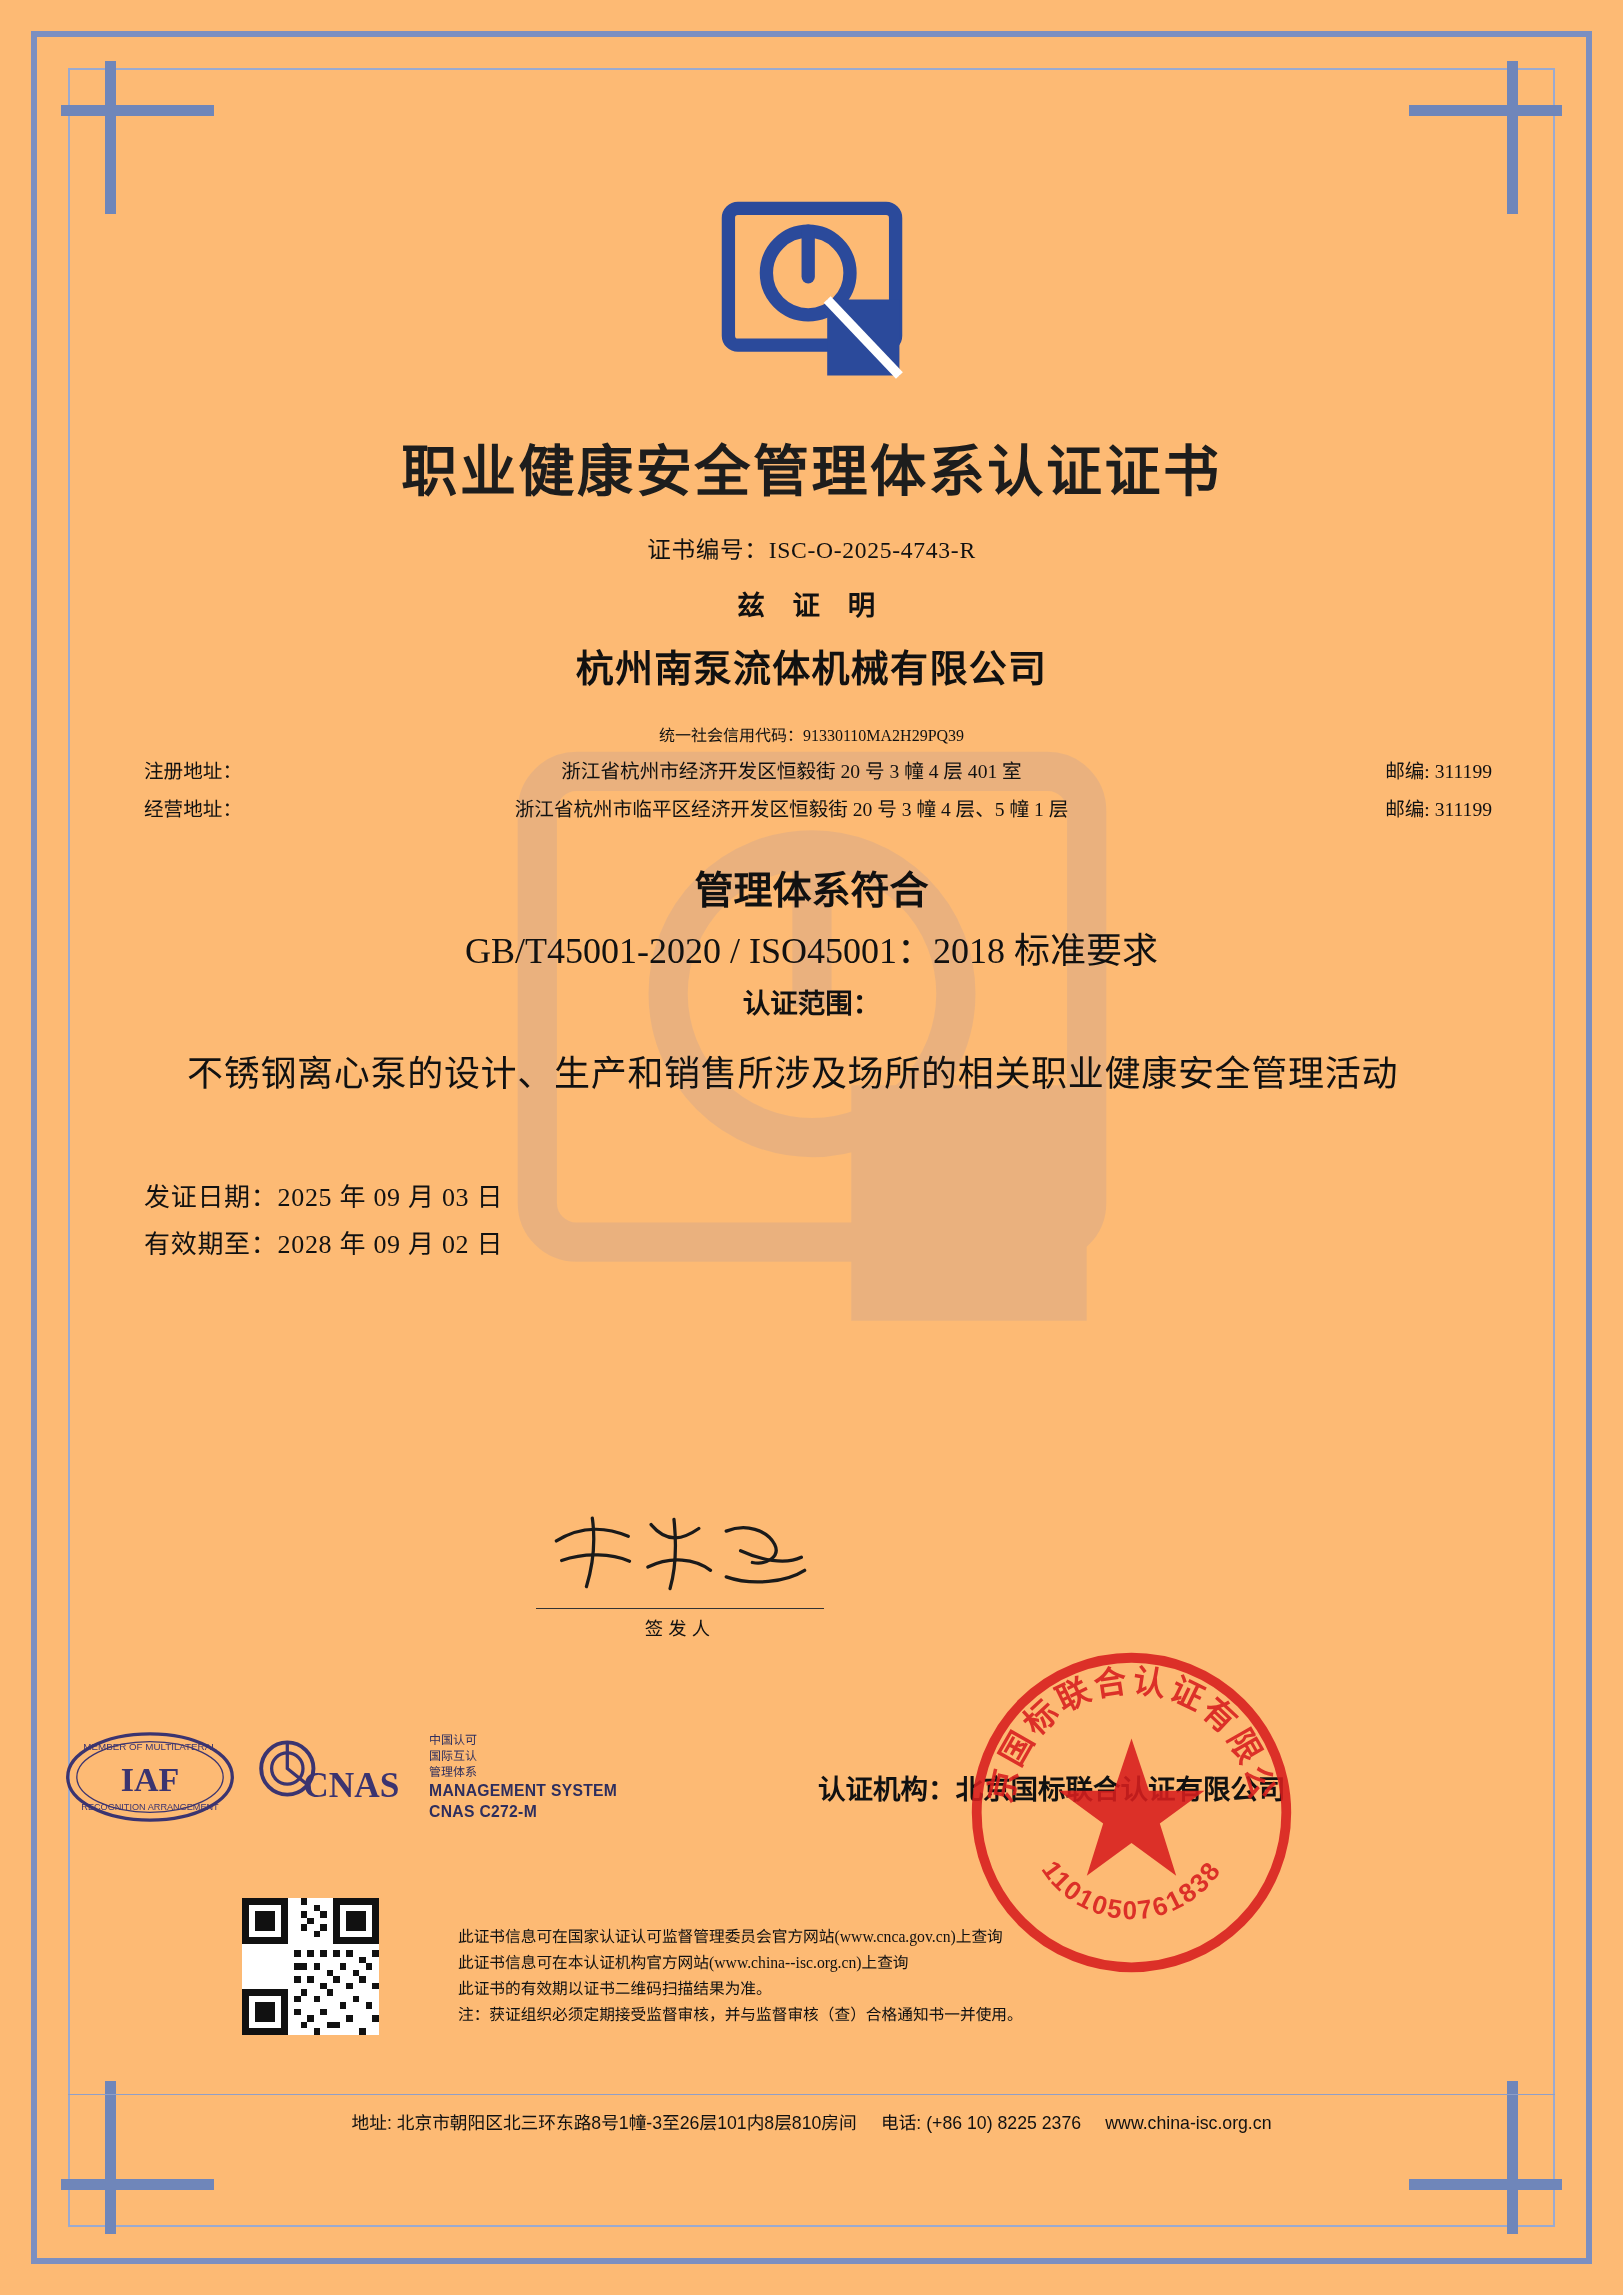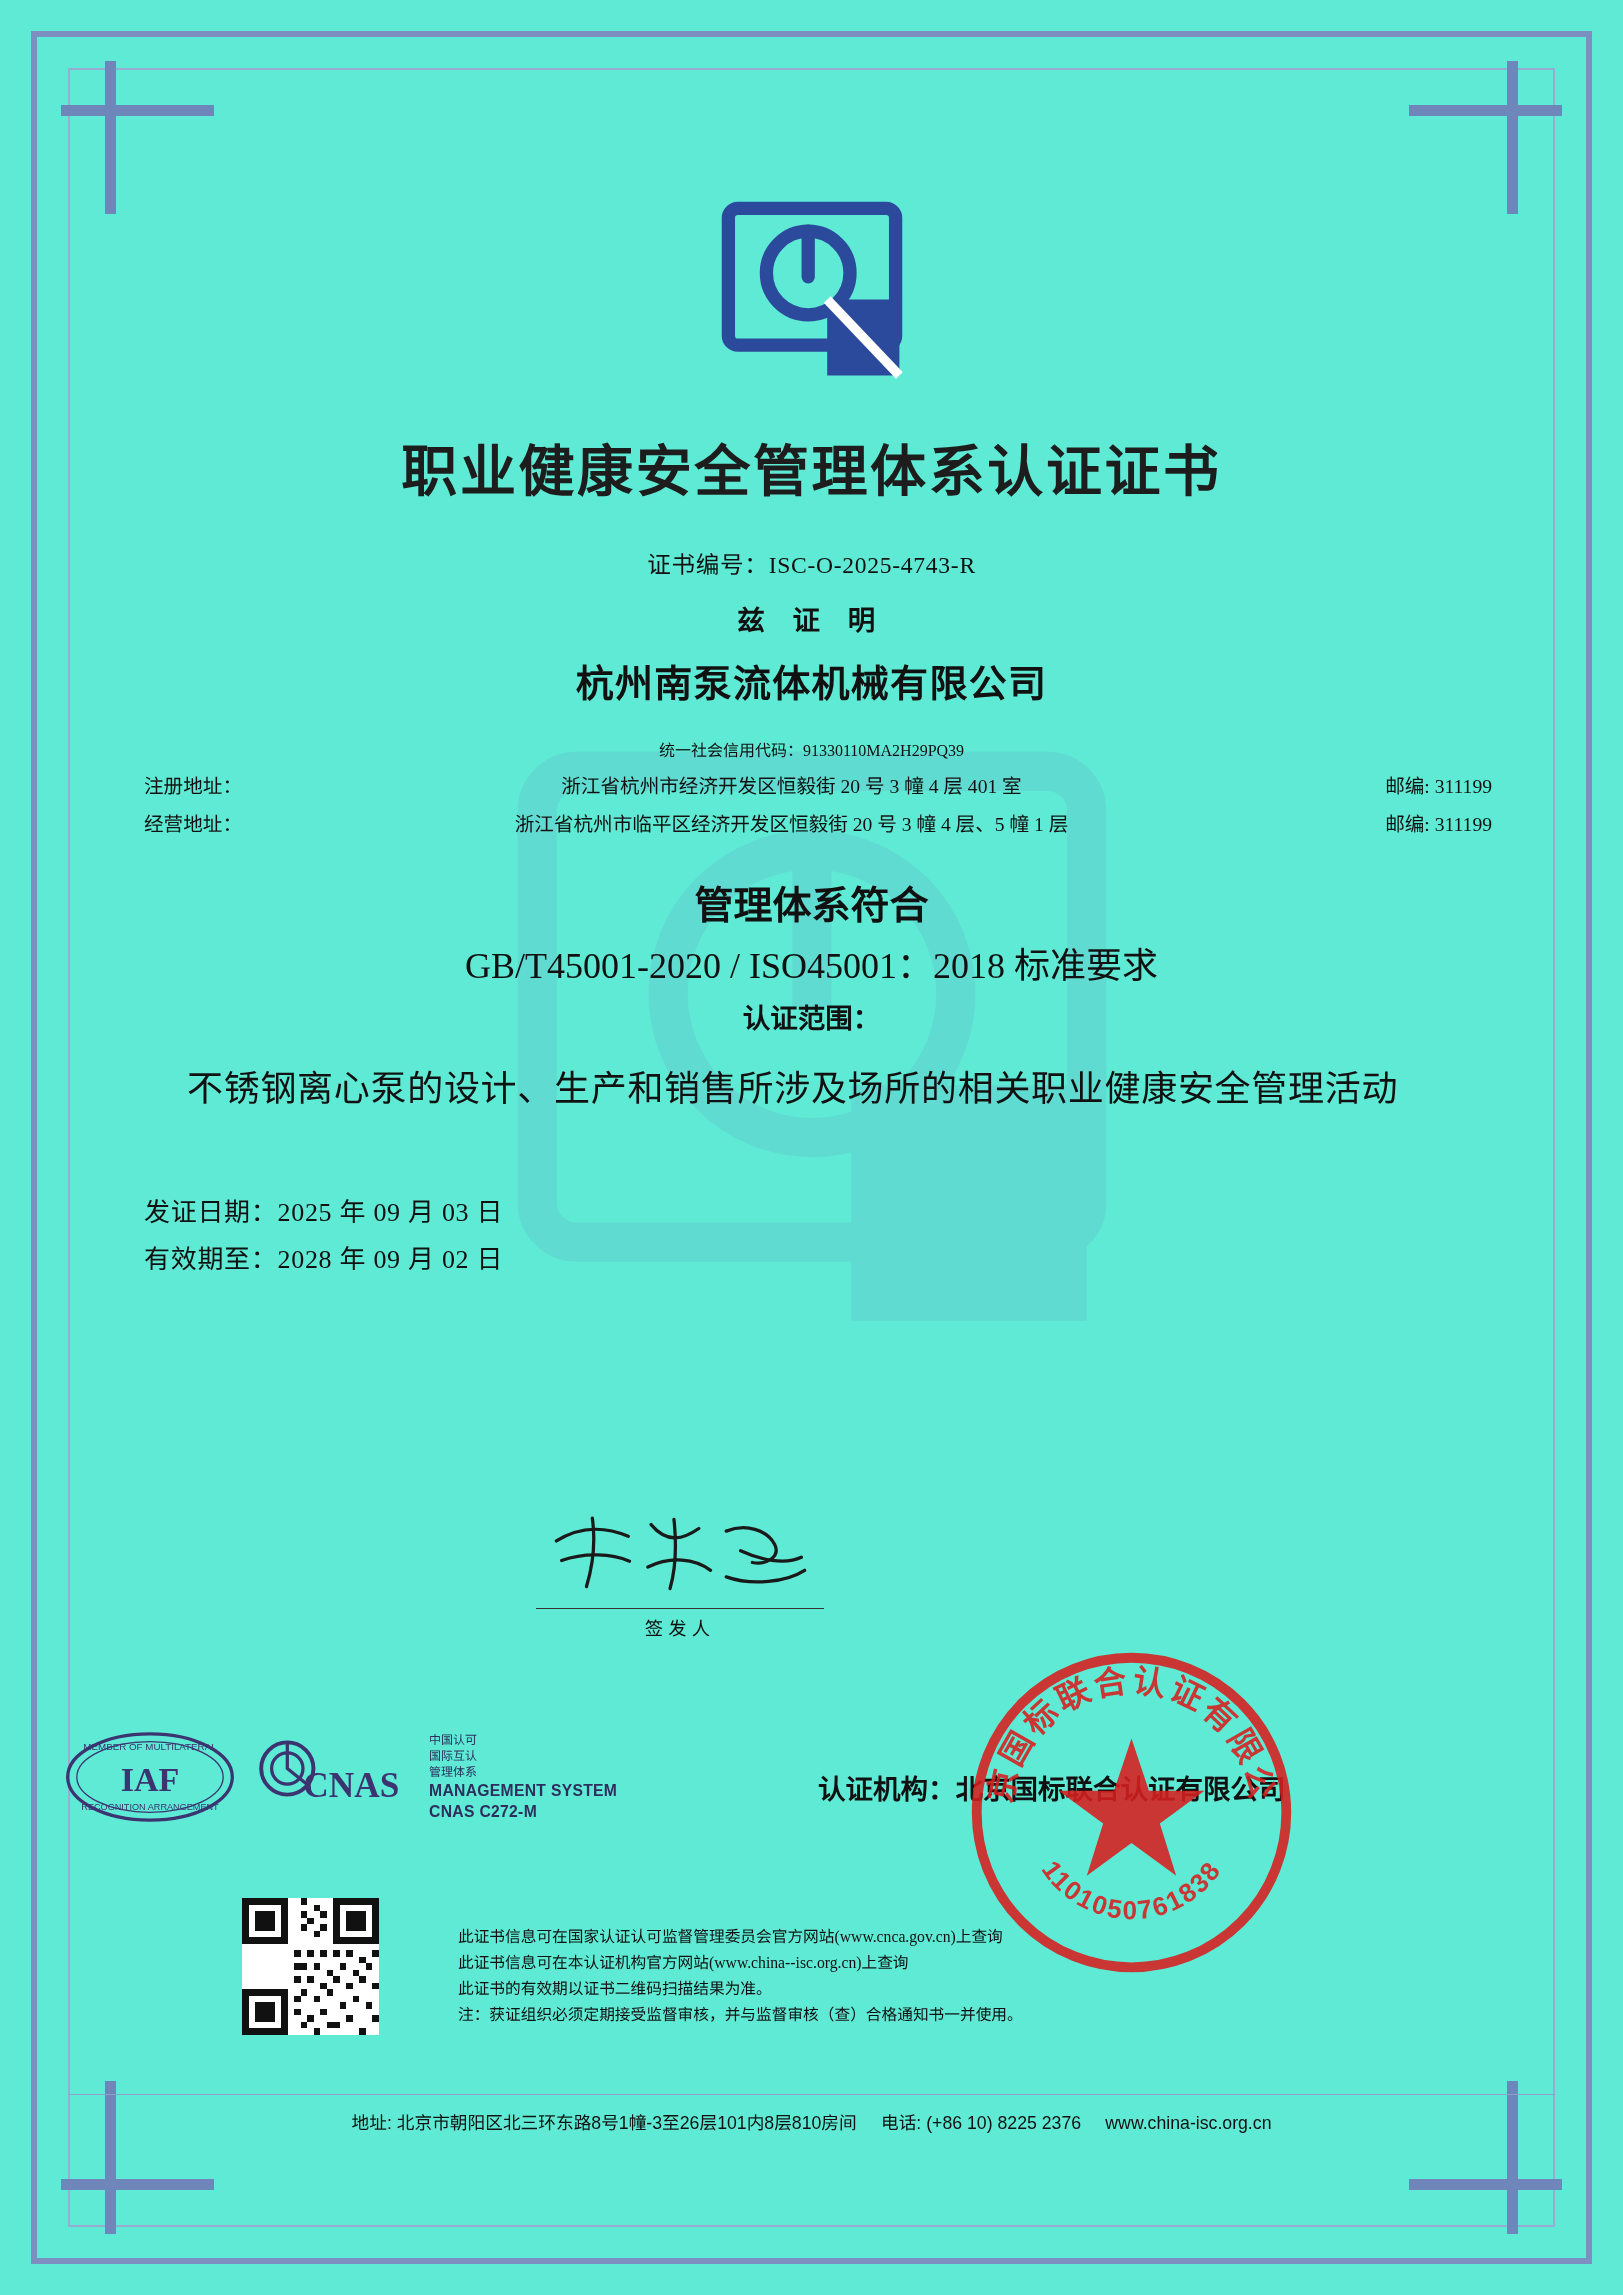--- a/index.html
+++ b/index.html
@@ -8,21 +8,21 @@
     padding: 0;
     background: #ffffff;
   }
   body {
     font-family: "Liberation Serif", serif;
   }
   .page {
     position: relative;
     width: 1623px;
     height: 2295px;
-    background: #5eead4;
+    background: #fdba74;
     overflow: hidden;
   }
 
   
   .outer-frame {
     position: absolute;
     left: 31px;
     top: 31px;
     right: 31px;
     bottom: 31px;
@@ -92,21 +92,21 @@
     font-size: 56px;
     letter-spacing: 2.6px;
     color: #1d1d1d;
     margin-top: 37px;
   }
 
   .cert-no {
     text-align: center;
     font-size: 23.6px;
     color: #111;
-    margin-top: 39px;
+    margin-top: 24px;
     letter-spacing: 0.7px;
   }
 
   .hereby {
     text-align: center;
     font-weight: bold;
     font-size: 27.5px;
     letter-spacing: 10.5px;
     margin-top: 18.3px;
     color: #111;

